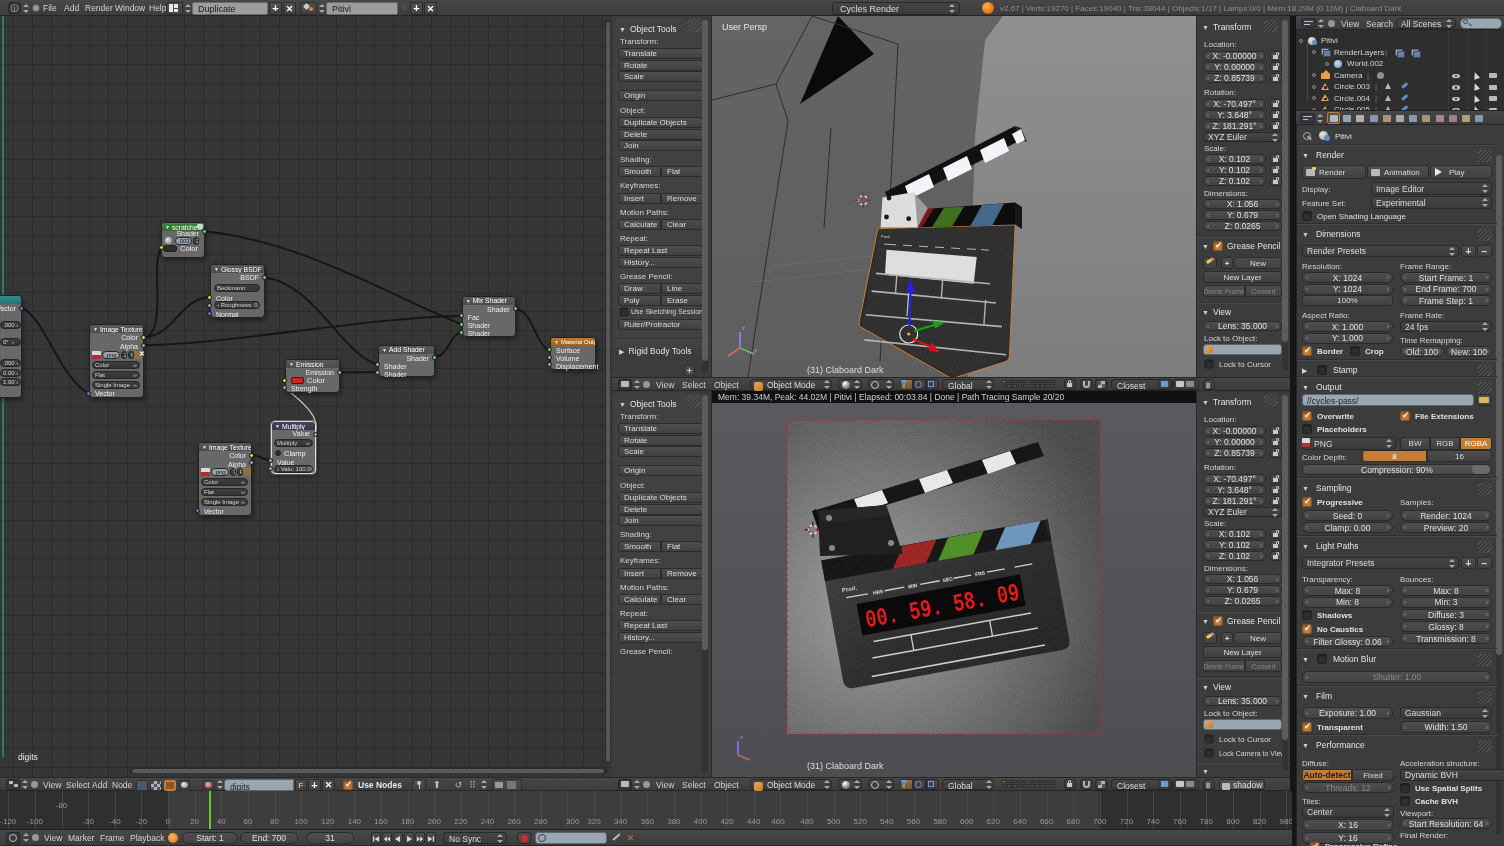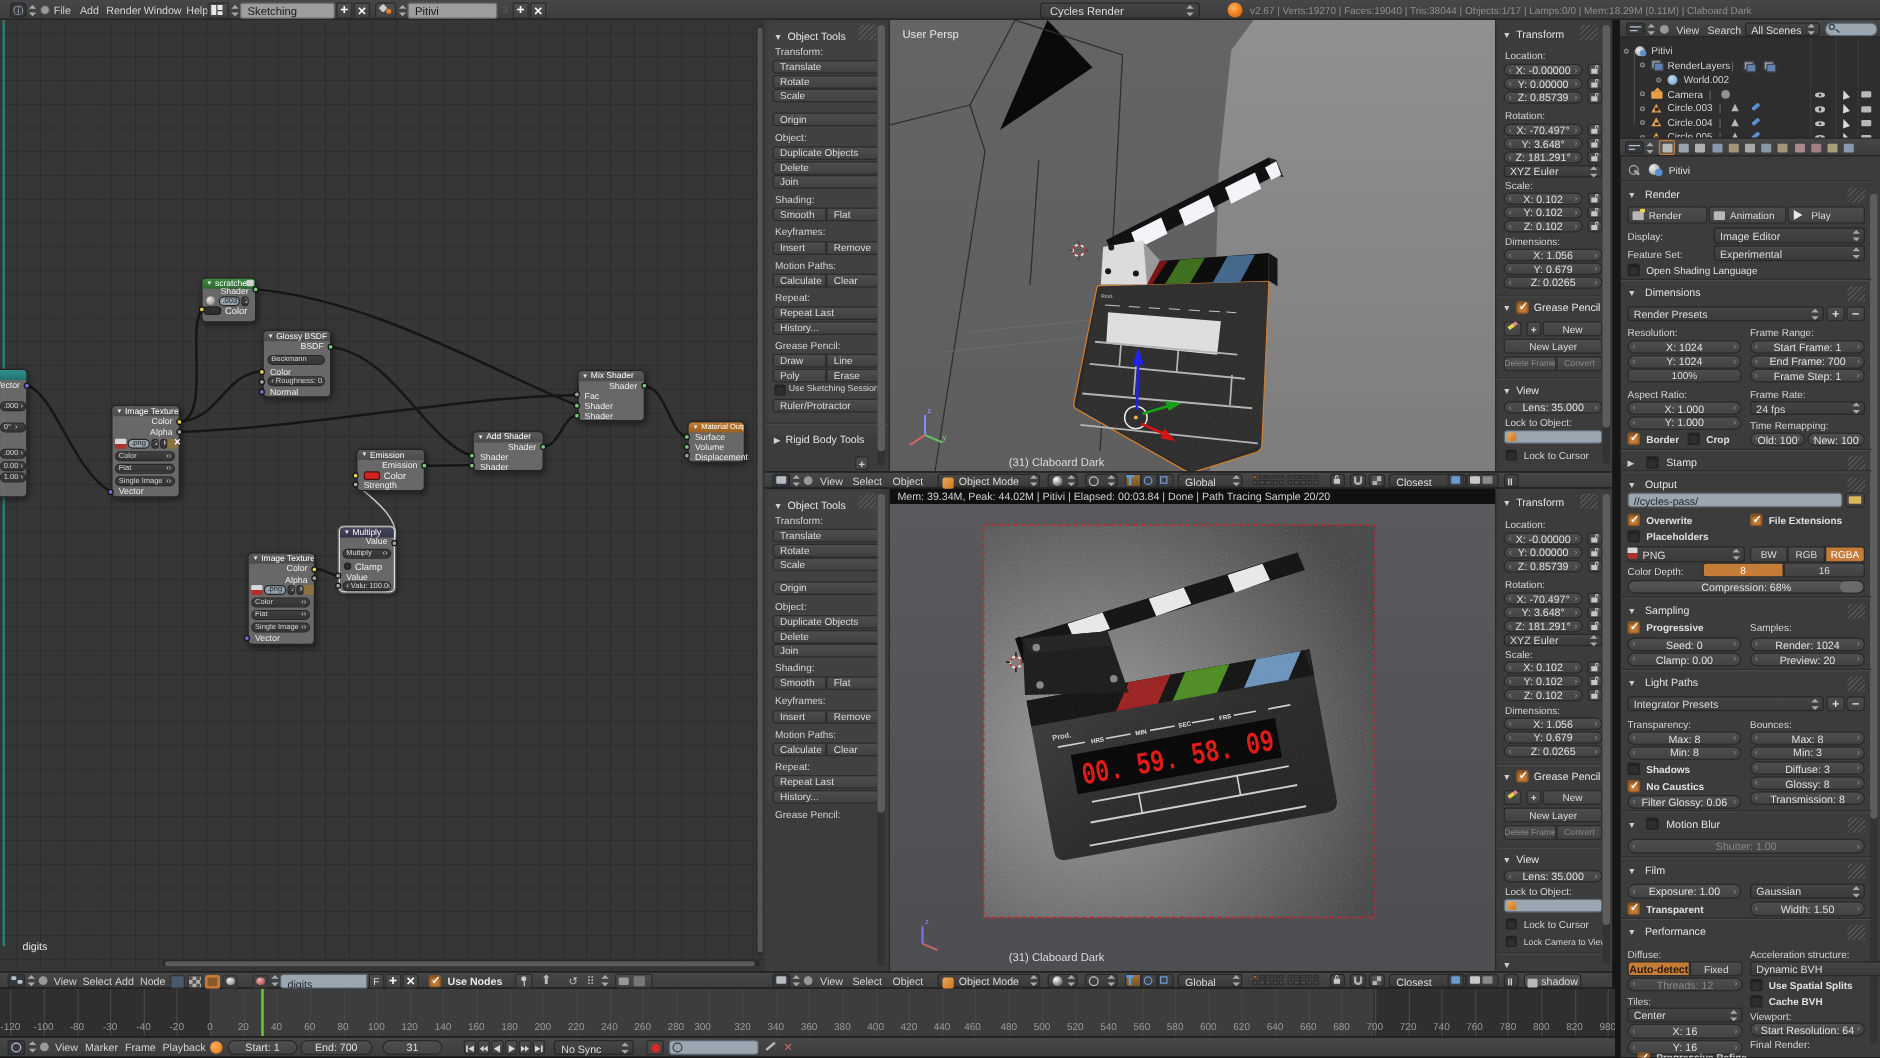--- a/index.html
+++ b/index.html
@@ -38,21 +38,21 @@
 <div class="abs menu" style="left:43px;top:3px">File</div>
 <div class="abs menu" style="left:64px;top:3px">Add</div>
 <div class="abs menu" style="left:85px;top:3px">Render</div>
 <div class="abs menu" style="left:115px;top:3px">Window</div>
 <div class="abs menu" style="left:149px;top:3px">Help</div>
 <div class="abs" style="left:166px;top:1.5px;width:17px;height:13px;background:linear-gradient(#4e4e4e,#414141);border:1px solid #2c2c2c;border-radius:3px 0 0 3px"></div>
 <div class="abs" style="left:169px;top:4px;width:4px;height:8px;background:#e8e8e8"></div>
 <div class="abs" style="left:174px;top:4px;width:4px;height:3.5px;background:#e8e8e8"></div>
 <div class="abs" style="left:174px;top:8.5px;width:4px;height:3.5px;background:#e8e8e8"></div>
 <div class="ud" style="left:185px;top:8px"></div>
-<div class="abs" style="left:192px;top:1.5px;width:76px;height:13px;background:#9d9d9d;border:1px solid #6a6a6a;border-radius:2px;color:#1a1a1a;font-size:9px;padding:1px 0 0 5px">Sketching</div>
+<div class="abs" style="left:192px;top:1.5px;width:76px;height:13px;background:#9d9d9d;border:1px solid #6a6a6a;border-radius:2px;color:#1a1a1a;font-size:9px;padding:1px 0 0 5px">Duplicate</div>
 <div class="abs" style="left:269px;top:1.5px;width:13px;height:13px;background:linear-gradient(#4e4e4e,#414141);border:1px solid #2c2c2c;color:#fff;font-size:11px;text-align:center;line-height:11px;font-weight:bold">+</div>
 <div class="abs" style="left:283px;top:1.5px;width:13px;height:13px;background:linear-gradient(#4e4e4e,#414141);border:1px solid #2c2c2c;color:#fff;font-size:9px;text-align:center;line-height:12px;font-weight:bold">✕</div>
 <div class="abs" style="left:300px;top:1.5px;width:17px;height:13px;background:linear-gradient(#4e4e4e,#414141);border:1px solid #2c2c2c;border-radius:3px"></div>
 <div class="abs" style="left:304px;top:4px;width:5px;height:5px;background:#ccc;border-radius:1px;transform:rotate(45deg)"></div>
 <div class="abs" style="left:309px;top:7px;width:4px;height:4px;background:#e87f2c;border-radius:50%"></div>
 <div class="ud" style="left:319px;top:8px"></div>
 <div class="abs" style="left:326px;top:1.5px;width:72px;height:13px;background:#9d9d9d;border:1px solid #6a6a6a;border-radius:2px;color:#1a1a1a;font-size:9px;padding:1px 0 0 5px">Pitivi</div>
 <div class="abs" style="left:402px;top:3px;color:#606060;font-size:8px">3</div>
 <div class="abs" style="left:410px;top:1.5px;width:13px;height:13px;background:linear-gradient(#4e4e4e,#414141);border:1px solid #2c2c2c;color:#fff;font-size:11px;text-align:center;line-height:11px;font-weight:bold">+</div>
 <div class="abs" style="left:424px;top:1.5px;width:13px;height:13px;background:linear-gradient(#4e4e4e,#414141);border:1px solid #2c2c2c;color:#fff;font-size:9px;text-align:center;line-height:12px;font-weight:bold">✕</div>
@@ -944,21 +944,21 @@
 <div class="cb" style="left:1302px;top:424px"></div>
 <div class="lbl" style="left:1317px;top:425px;color:#e0e0e0;font-weight:bold">Placeholders</div>
 <div class="abs" style="left:1302px;top:438px;width:8px;height:9px;background:linear-gradient(#d8d8d8 50%,#b03030 50%);border-radius:1px;z-index:3"></div>
 <div class="dd" style="left:1302px;top:437px;width:94px;height:13px">&nbsp;&nbsp;&nbsp;PNG<span class="ud"></span></div>
 <div class="btn" style="left:1400px;top:437px;width:30px;height:13px;border-radius:3px 0 0 3px">BW</div>
 <div class="btn" style="left:1430px;top:437px;width:30px;height:13px;border-radius:0">RGB</div>
 <div class="btn" style="left:1460px;top:437px;width:32px;height:13px;border-radius:0 3px 3px 0;background:#c47c36;color:#fff">RGBA</div>
 <div class="lbl" style="left:1302px;top:453px;color:#d4d4d4">Color Depth:</div>
 <div class="btn" style="left:1362px;top:450px;width:65px;height:12px;border-radius:3px 0 0 3px;background:#c47c36;color:#fff">8</div>
 <div class="btn" style="left:1427px;top:450px;width:65px;height:12px;border-radius:0 3px 3px 0">16</div>
-<div class="num" style="left:1302px;top:464px;width:190px;height:11px;border-radius:6px;background:linear-gradient(#565656,#494949)">Compression: 68%</div>
+<div class="num" style="left:1302px;top:464px;width:190px;height:11px;border-radius:6px;background:linear-gradient(#565656,#494949)">Compression: 90%</div>
 <div class="abs" style="left:1472px;top:465px;width:18px;height:9px;background:#6a6a6a;border-radius:5px"></div>
 <div class="abs" style="left:1297px;top:477px;width:200px;height:1px;background:#2e2e2e;box-shadow:0 1px 0 #4a4a4a"></div>
 <div class="sect" style="left:1302px;top:483px;color:#e4e4e4"><b>▼</b></div>
 <div class="sect" style="left:1316px;top:483px;color:#e4e4e4">Sampling</div>
 <div class="panel-grip" style="left:1478px;top:483px"></div>
 <div class="cb on" style="left:1302px;top:497px"></div>
 <div class="lbl" style="left:1317px;top:498px;color:#e0e0e0;font-weight:bold">Progressive</div>
 <div class="lbl" style="left:1400px;top:498px;color:#d4d4d4">Samples:</div>
 <div class="num" style="left:1302px;top:510px;width:91px;height:11px;"><i class="l">‹</i>Seed: 0<i class="r">›</i></div>
 <div class="num" style="left:1400px;top:510px;width:92px;height:11px;"><i class="l">‹</i>Render: 1024<i class="r">›</i></div>
@@ -1105,40 +1105,40 @@
     <div class="abs" style="left:1099.8px;top:0;width:1px;height:38px;background:#464646"></div>
     <div class="abs" style="left:1126.5px;top:0;width:1px;height:38px;background:#464646"></div>
     <div class="abs" style="left:1153.1px;top:0;width:1px;height:38px;background:#464646"></div>
     <div class="abs" style="left:1179.7px;top:0;width:1px;height:38px;background:#464646"></div>
     <div class="abs" style="left:1206.3px;top:0;width:1px;height:38px;background:#464646"></div>
     <div class="abs" style="left:1233.0px;top:0;width:1px;height:38px;background:#464646"></div>
     <div class="abs" style="left:1259.6px;top:0;width:1px;height:38px;background:#464646"></div>
     <div class="abs" style="left:1286.2px;top:0;width:1px;height:38px;background:#464646"></div>
     <div class="abs" style="left:-3.7px;top:26px;width:24px;text-align:center;color:#9a9a9a;font-size:8px">-120</div>
     <div class="abs" style="left:22.9px;top:26px;width:24px;text-align:center;color:#9a9a9a;font-size:8px">-100</div>
-    <div class="abs" style="left:49.5px;top:26px;width:24px;text-align:center;color:#9a9a9a;font-size:8px">-80</div>
+    <div class="abs" style="left:49.5px;top:10px;width:24px;text-align:center;color:#9a9a9a;font-size:8px">-80</div>
     <div class="abs" style="left:76.1px;top:26px;width:24px;text-align:center;color:#9a9a9a;font-size:8px">-30</div>
     <div class="abs" style="left:102.8px;top:26px;width:24px;text-align:center;color:#9a9a9a;font-size:8px">-40</div>
     <div class="abs" style="left:129.4px;top:26px;width:24px;text-align:center;color:#9a9a9a;font-size:8px">-20</div>
     <div class="abs" style="left:156.0px;top:26px;width:24px;text-align:center;color:#9a9a9a;font-size:8px">0</div>
     <div class="abs" style="left:182.6px;top:26px;width:24px;text-align:center;color:#9a9a9a;font-size:8px">20</div>
     <div class="abs" style="left:209.2px;top:26px;width:24px;text-align:center;color:#9a9a9a;font-size:8px">40</div>
     <div class="abs" style="left:235.9px;top:26px;width:24px;text-align:center;color:#9a9a9a;font-size:8px">60</div>
     <div class="abs" style="left:262.5px;top:26px;width:24px;text-align:center;color:#9a9a9a;font-size:8px">80</div>
     <div class="abs" style="left:289.1px;top:26px;width:24px;text-align:center;color:#9a9a9a;font-size:8px">100</div>
     <div class="abs" style="left:315.7px;top:26px;width:24px;text-align:center;color:#9a9a9a;font-size:8px">120</div>
     <div class="abs" style="left:342.4px;top:26px;width:24px;text-align:center;color:#9a9a9a;font-size:8px">140</div>
     <div class="abs" style="left:369.0px;top:26px;width:24px;text-align:center;color:#9a9a9a;font-size:8px">160</div>
     <div class="abs" style="left:395.6px;top:26px;width:24px;text-align:center;color:#9a9a9a;font-size:8px">180</div>
     <div class="abs" style="left:422.2px;top:26px;width:24px;text-align:center;color:#9a9a9a;font-size:8px">200</div>
     <div class="abs" style="left:448.9px;top:26px;width:24px;text-align:center;color:#9a9a9a;font-size:8px">220</div>
     <div class="abs" style="left:475.5px;top:26px;width:24px;text-align:center;color:#9a9a9a;font-size:8px">240</div>
     <div class="abs" style="left:502.1px;top:26px;width:24px;text-align:center;color:#9a9a9a;font-size:8px">260</div>
     <div class="abs" style="left:528.7px;top:26px;width:24px;text-align:center;color:#9a9a9a;font-size:8px">280</div>
-    <div class="abs" style="left:555.4px;top:26px;width:24px;text-align:left;color:#9a9a9a;font-size:8px">300</div>
+    <div class="abs" style="left:555.4px;top:26px;width:24px;text-align:right;color:#9a9a9a;font-size:8px">300</div>
     <div class="abs" style="left:582.0px;top:26px;width:24px;text-align:center;color:#9a9a9a;font-size:8px">320</div>
     <div class="abs" style="left:608.6px;top:26px;width:24px;text-align:center;color:#9a9a9a;font-size:8px">340</div>
     <div class="abs" style="left:635.2px;top:26px;width:24px;text-align:center;color:#9a9a9a;font-size:8px">360</div>
     <div class="abs" style="left:661.9px;top:26px;width:24px;text-align:center;color:#9a9a9a;font-size:8px">380</div>
     <div class="abs" style="left:688.5px;top:26px;width:24px;text-align:center;color:#9a9a9a;font-size:8px">400</div>
     <div class="abs" style="left:715.1px;top:26px;width:24px;text-align:center;color:#9a9a9a;font-size:8px">420</div>
     <div class="abs" style="left:741.7px;top:26px;width:24px;text-align:center;color:#9a9a9a;font-size:8px">440</div>
     <div class="abs" style="left:766px;top:26px;width:24px;text-align:center;color:#9a9a9a;font-size:8px">460</div>
     <div class="abs" style="left:795.0px;top:26px;width:24px;text-align:center;color:#9a9a9a;font-size:8px">480</div>
     <div class="abs" style="left:821.6px;top:26px;width:24px;text-align:center;color:#9a9a9a;font-size:8px">500</div>

